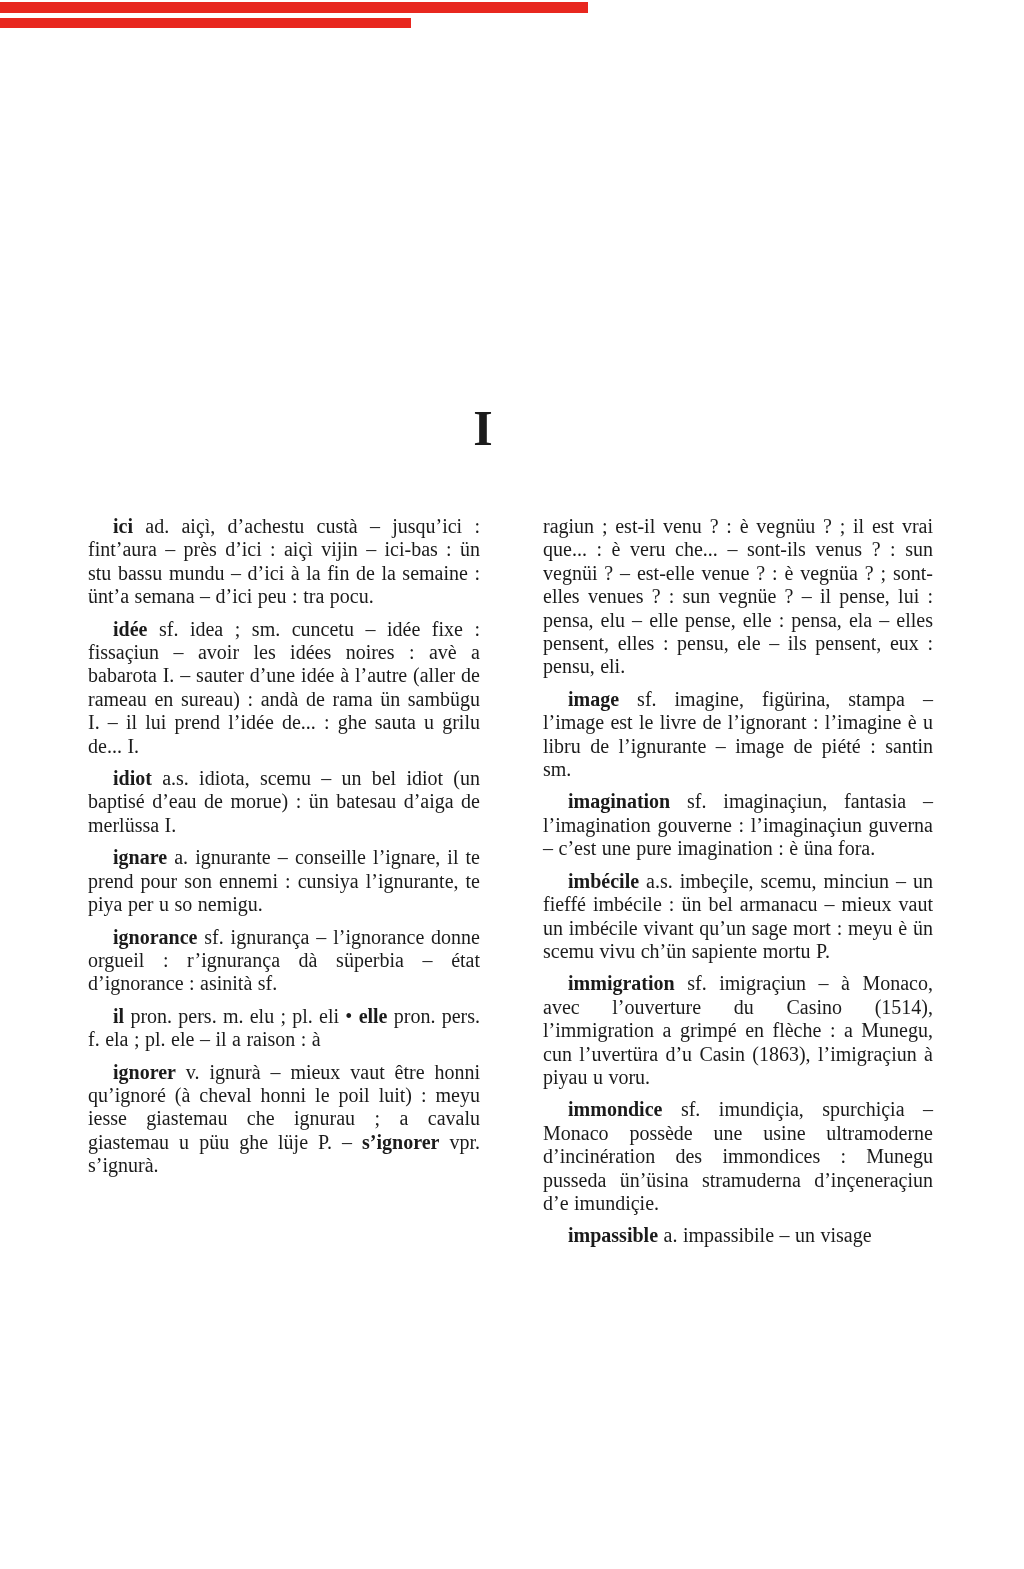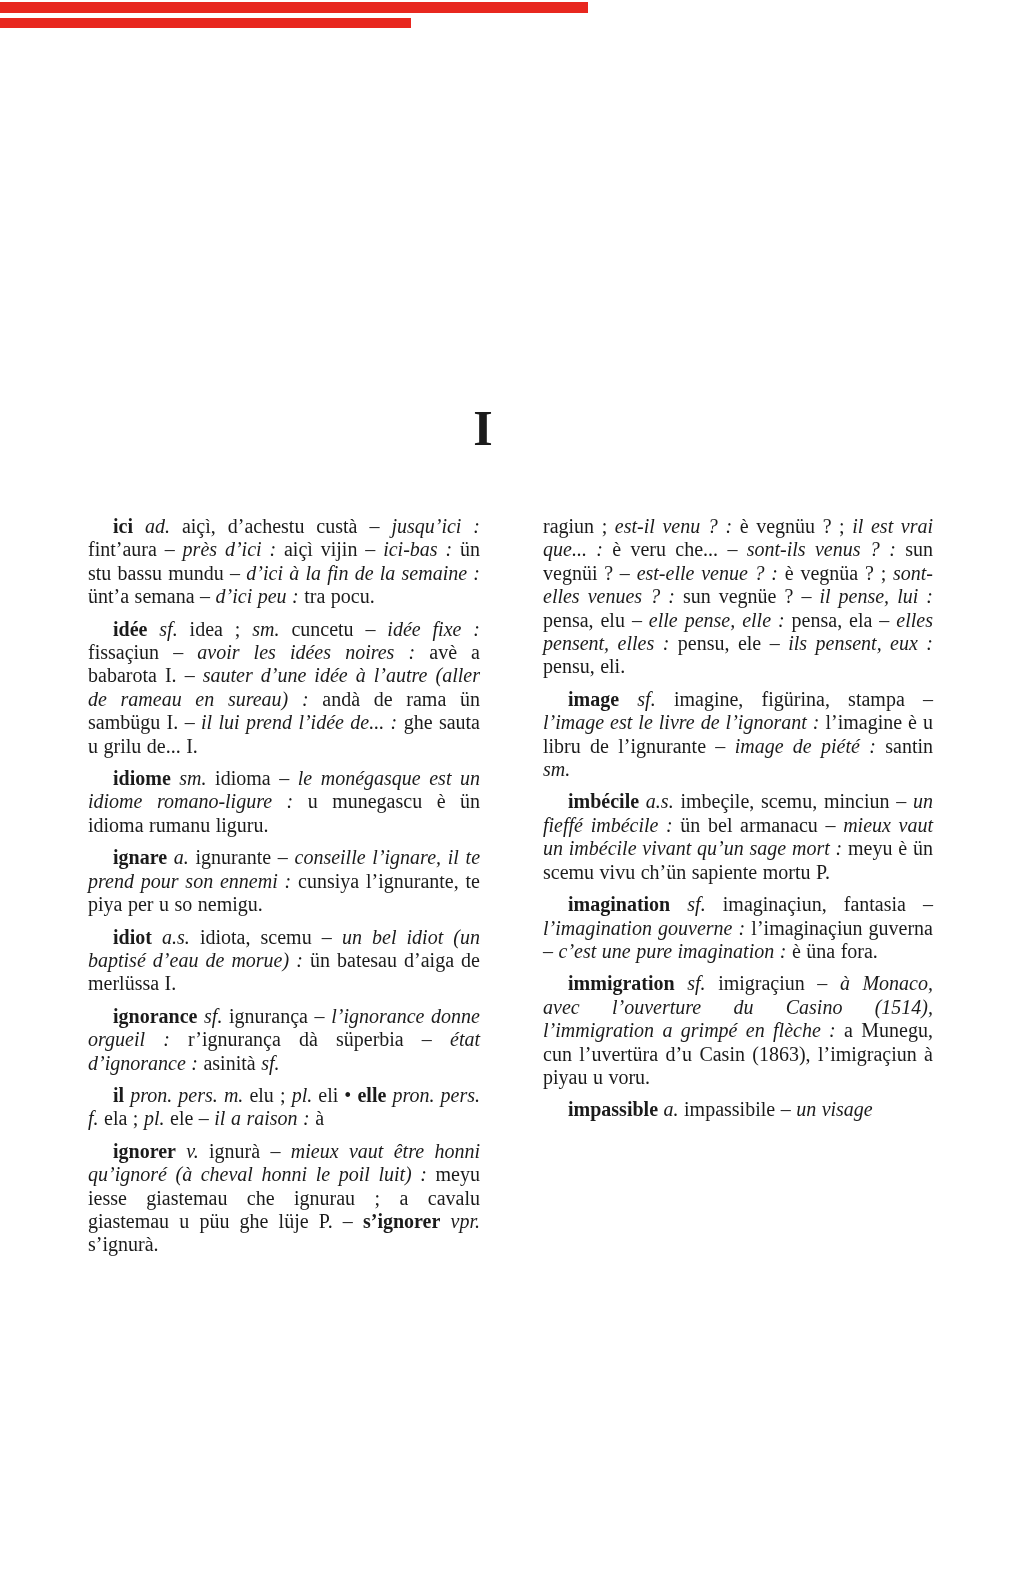--- a/index.html
+++ b/index.html
@@ -40,44 +40,44 @@
     font-size: 20px;
     line-height: 23.4px;
     text-align: justify;
     text-indent: 25px;
     word-spacing: 0.5px;
   }
   p.entry.first { margin-top: 0; }
   p.entry.no-indent { text-indent: 0; }
 
   .b { font-weight: 700; }
-  .i { font-style: italic; }
+  .i { }
 </style>
 </head>
 <body style="background: rgb(255, 255, 255); color: rgb(27, 27, 27);">
 
 <div class="page">
   <div class="redaction-bar bar1" style="background: rgb(232, 39, 31);"></div>
   <div class="redaction-bar bar2" style="background: rgb(232, 39, 31);"></div>
 
   <div class="section-letter">I</div>
 
   <div class="columns">
     <div class="col col-left">
         <p class="entry first"><span class="b">ici</span><span class="i"> ad. </span><span>aiçì, d’achestu custà – </span><span class="i">jusqu’ici : </span><span>fint’aura – </span><span class="i">près d’ici : </span><span>aiçì vijin – </span><span class="i">ici-bas : </span><span>ün stu bassu mundu – </span><span class="i">d’ici à la fin de la semaine : </span><span>ünt’a semana – </span><span class="i">d’ici peu : </span><span>tra pocu.</span></p>
         <p class="entry"><span class="b">idée</span><span class="i"> sf. </span><span>idea ; </span><span class="i">sm. </span><span>cuncetu – </span><span class="i">idée fixe : </span><span>fissaçiun – </span><span class="i">avoir les idées noires : </span><span>avè a babarota I. – </span><span class="i">sauter d’une idée à l’autre (aller de rameau en sureau) : </span><span>andà de rama ün sambügu I. – </span><span class="i">il lui prend l’idée de... : </span><span>ghe sauta u grilu de... I.</span></p>
-        <p class="entry"><span class="b">idiome</span><span class="i"> sm. </span><span>idioma – </span><span class="i">le monégasque est un idiome romano-ligure : </span><span>u munegascu è ün idioma rumanu liguru.</span></p>
+        <p class="entry"><span class="b">idiot</span><span class="i"> a.s. </span><span>idiota, scemu – </span><span class="i">un bel idiot (un baptisé d’eau de morue) : </span><span>ün batesau d’aiga de merlüssa I.</span></p>
         <p class="entry"><span class="b">ignare</span><span class="i"> a. </span><span>ignurante – </span><span class="i">conseille l’ignare, il te prend pour son ennemi : </span><span>cunsiya l’ignurante, te piya per u so nemigu.</span></p>
-        <p class="entry"><span class="b">idiot</span><span class="i"> a.s. </span><span>idiota, scemu – </span><span class="i">un bel idiot (un baptisé d’eau de morue) : </span><span>ün batesau d’aiga de merlüssa I.</span></p>
         <p class="entry"><span class="b">ignorance</span><span class="i"> sf. </span><span>ignurança – </span><span class="i">l’ignorance donne orgueil : </span><span>r’ignurança dà süperbia – </span><span class="i">état d’ignorance : </span><span>asinità </span><span class="i">sf.</span></p>
         <p class="entry"><span class="b">il</span><span class="i"> pron. pers. m. </span><span>elu ; </span><span class="i">pl. </span><span>eli • </span><span class="b">elle</span><span class="i"> pron. pers. f. </span><span>ela ; </span><span class="i">pl. </span><span>ele – </span><span class="i">il a raison : </span><span>à</span></p>
         <p class="entry"><span class="b">ignorer</span><span class="i"> v. </span><span>ignurà – </span><span class="i">mieux vaut être honni qu’ignoré (à cheval honni le poil luit) : </span><span>meyu iesse giastemau che ignurau ; a cavalu giastemau u püu ghe lüje P. – </span><span class="b">s’ignorer</span><span class="i"> vpr. </span><span>s’ignurà.</span></p>
       </div>
     <div class="col col-right">
         <p class="entry first no-indent"><span>ragiun ; </span><span class="i">est-il venu ? : </span><span>è vegnüu ? ; </span><span class="i">il est vrai que... : </span><span>è veru che... – </span><span class="i">sont-ils venus ? : </span><span>sun vegnüi ? – </span><span class="i">est-elle venue ? : </span><span>è vegnüa ? ; </span><span class="i">sont-elles venues ? : </span><span>sun vegnüe ? – </span><span class="i">il pense, lui : </span><span>pensa, elu – </span><span class="i">elle pense, elle : </span><span>pensa, ela – </span><span class="i">elles pensent, elles : </span><span>pensu, ele – </span><span class="i">ils pensent, eux : </span><span>pensu, eli.</span></p>
         <p class="entry"><span class="b">image</span><span class="i"> sf. </span><span>imagine, figürina, stampa – </span><span class="i">l’image est le livre de l’ignorant : </span><span>l’imagine è u libru de l’ignurante – </span><span class="i">image de piété : </span><span>santin </span><span class="i">sm.</span></p>
+        <p class="entry"><span class="b">imagination</span><span class="i"> sf. </span><span>imaginaçiun, fantasia – </span><span class="i">l’imagination gouverne : </span><span>l’imaginaçiun guverna – </span><span class="i">c’est une pure imagination : </span><span>è üna fora.</span></p>
         <p class="entry"><span class="b">imbécile</span><span class="i"> a.s. </span><span>imbeçile, scemu, minciun – </span><span class="i">un fieffé imbécile : </span><span>ün bel armanacu – </span><span class="i">mieux vaut un imbécile vivant qu’un sage mort : </span><span>meyu è ün scemu vivu ch’ün sapiente mortu P.</span></p>
-        <p class="entry"><span class="b">imagination</span><span class="i"> sf. </span><span>imaginaçiun, fantasia – </span><span class="i">l’imagination gouverne : </span><span>l’imaginaçiun guverna – </span><span class="i">c’est une pure imagination : </span><span>è üna fora.</span></p>
         <p class="entry"><span class="b">immigration</span><span class="i"> sf. </span><span>imigraçiun – </span><span class="i">à Monaco, avec l’ouverture du Casino (1514), l’immigration a grimpé en flèche : </span><span>a Munegu, cun l’uvertüra d’u Casin (1863), l’imigraçiun à piyau u voru.</span></p>
+        <p class="entry"><span class="b">immondice</span><span class="i"> sf. </span><span>imundiçia, spurchiçia – </span><span class="i">Monaco possède une usine ultramoderne d’incinération des immondices : </span><span>Munegu pusseda ün’üsina stramuderna d’inçeneraçiun d’e imundiçie.</span></p>
         <p class="entry"><span class="b">impassible</span><span class="i"> a. </span><span>impassibile – </span><span class="i">un visage</span></p>
       </div>
   </div>
 </div>
 
 </body></html>

